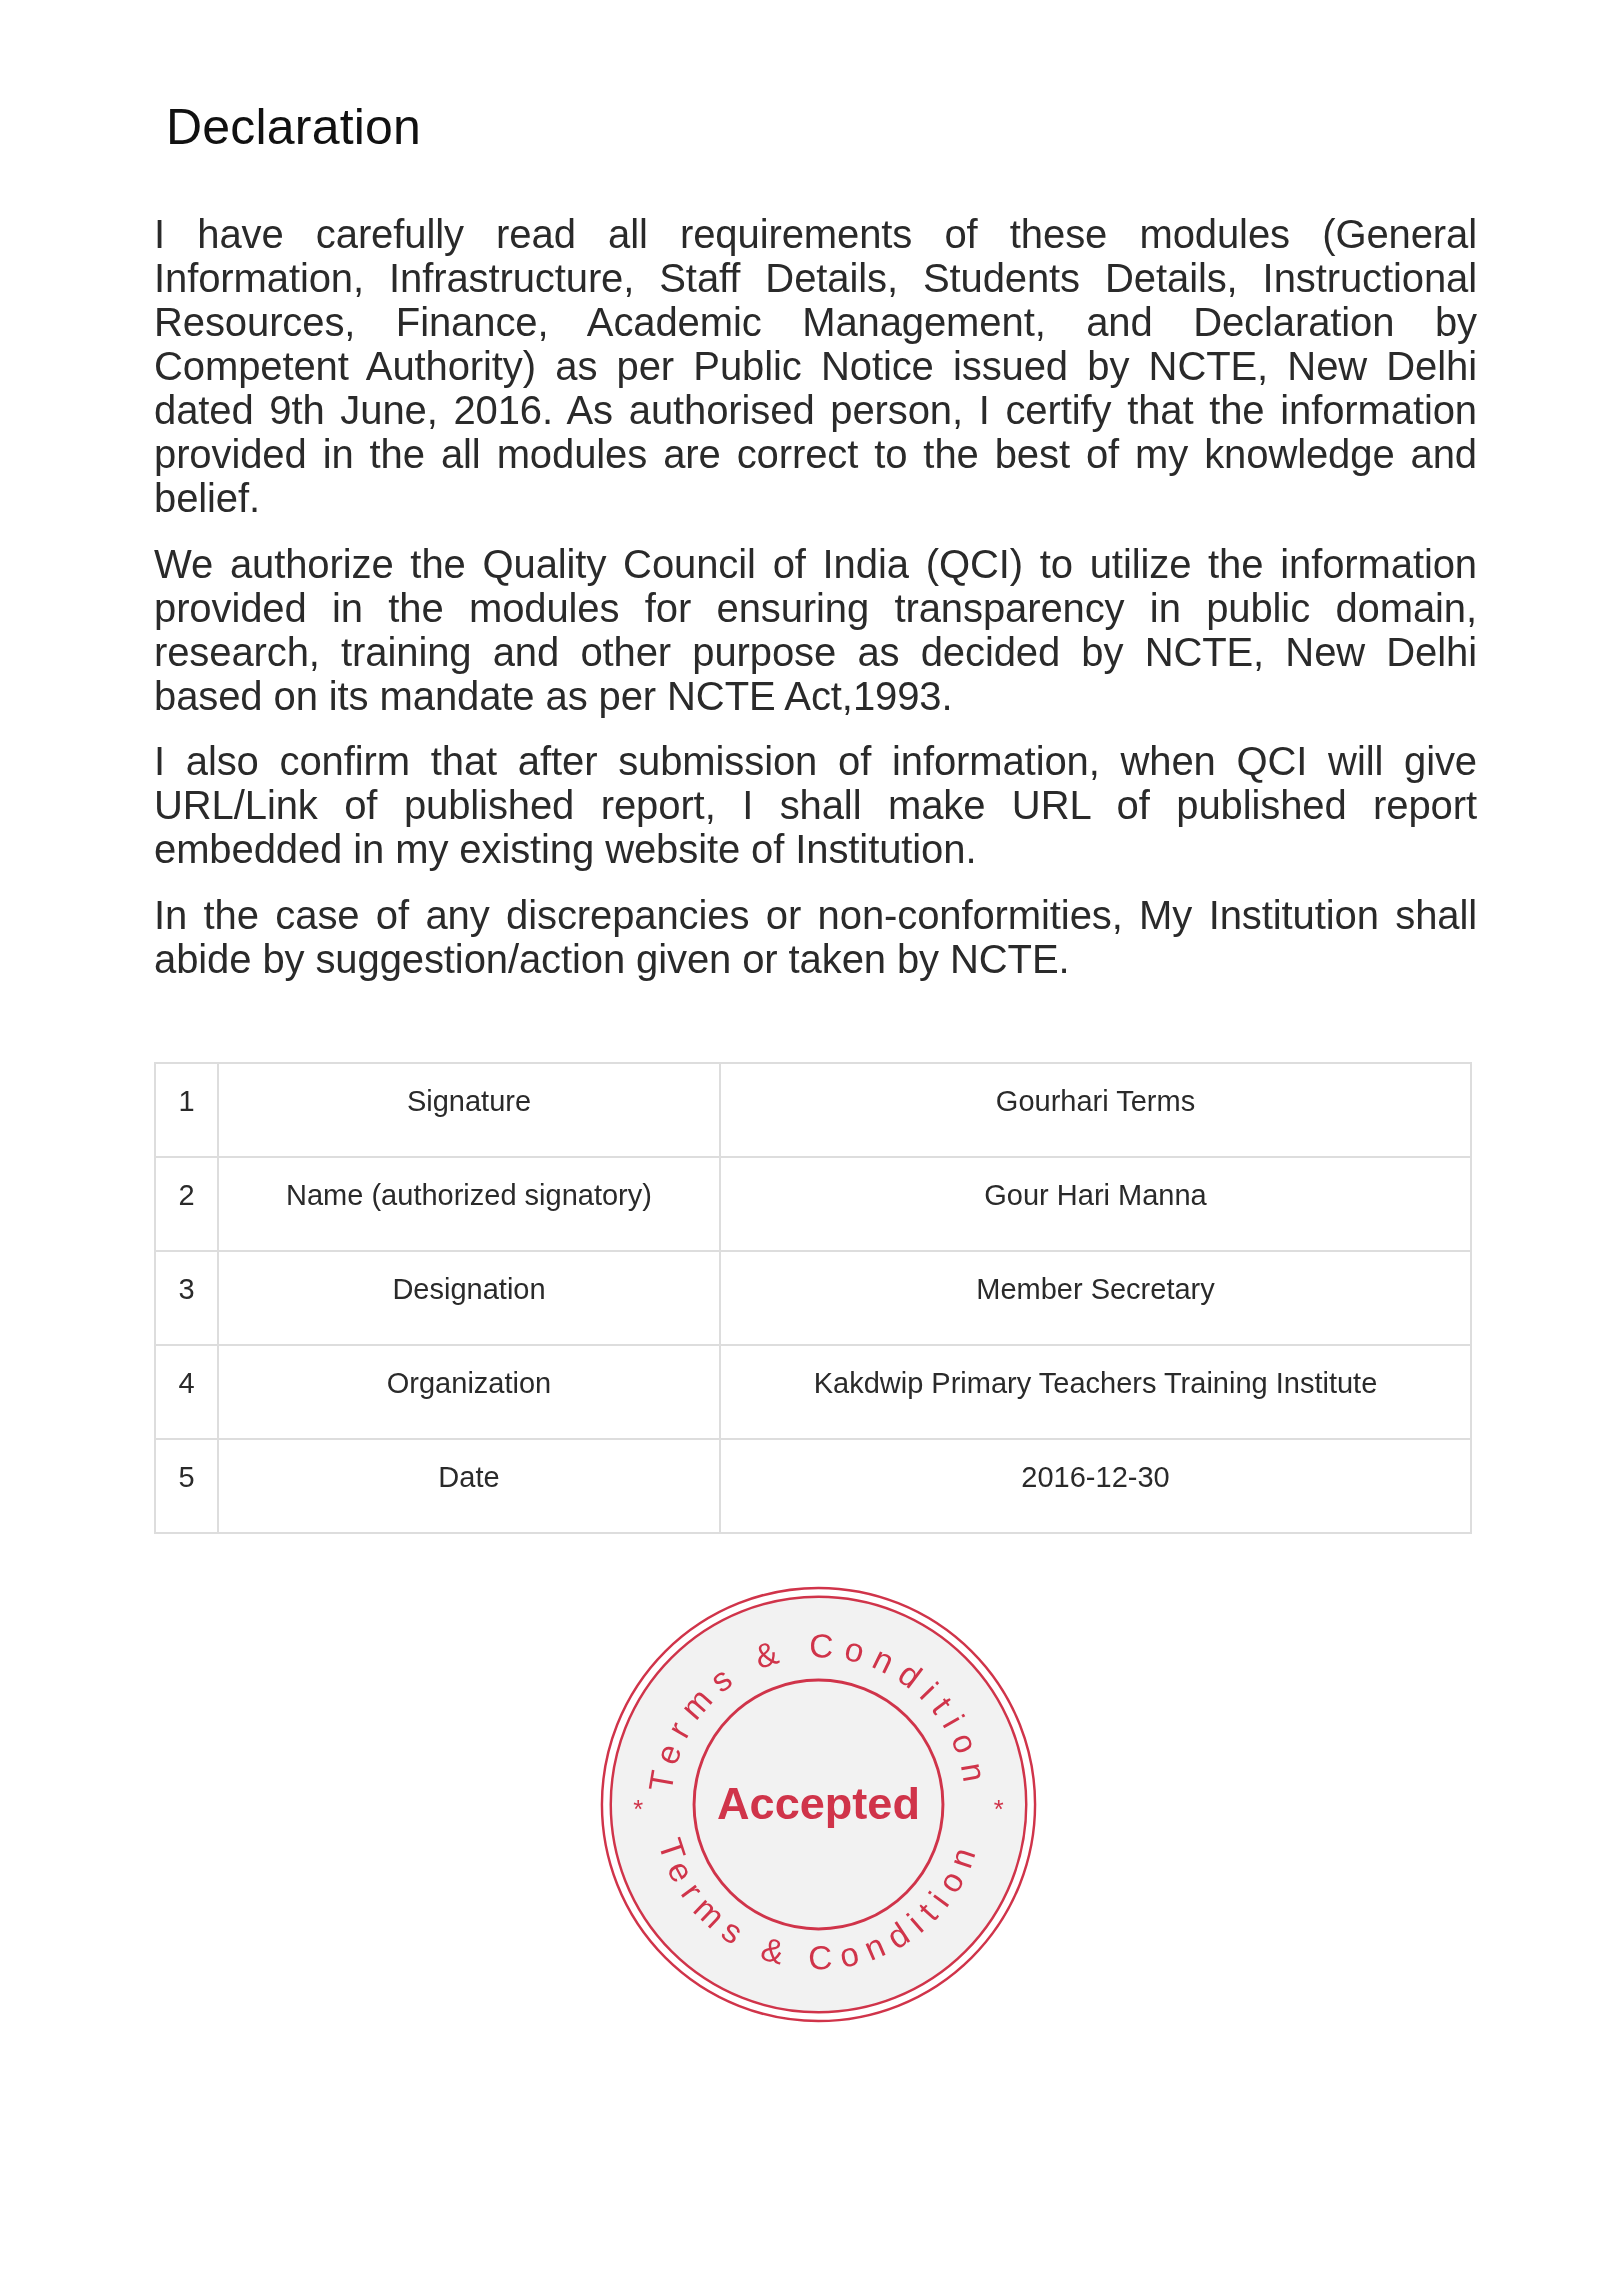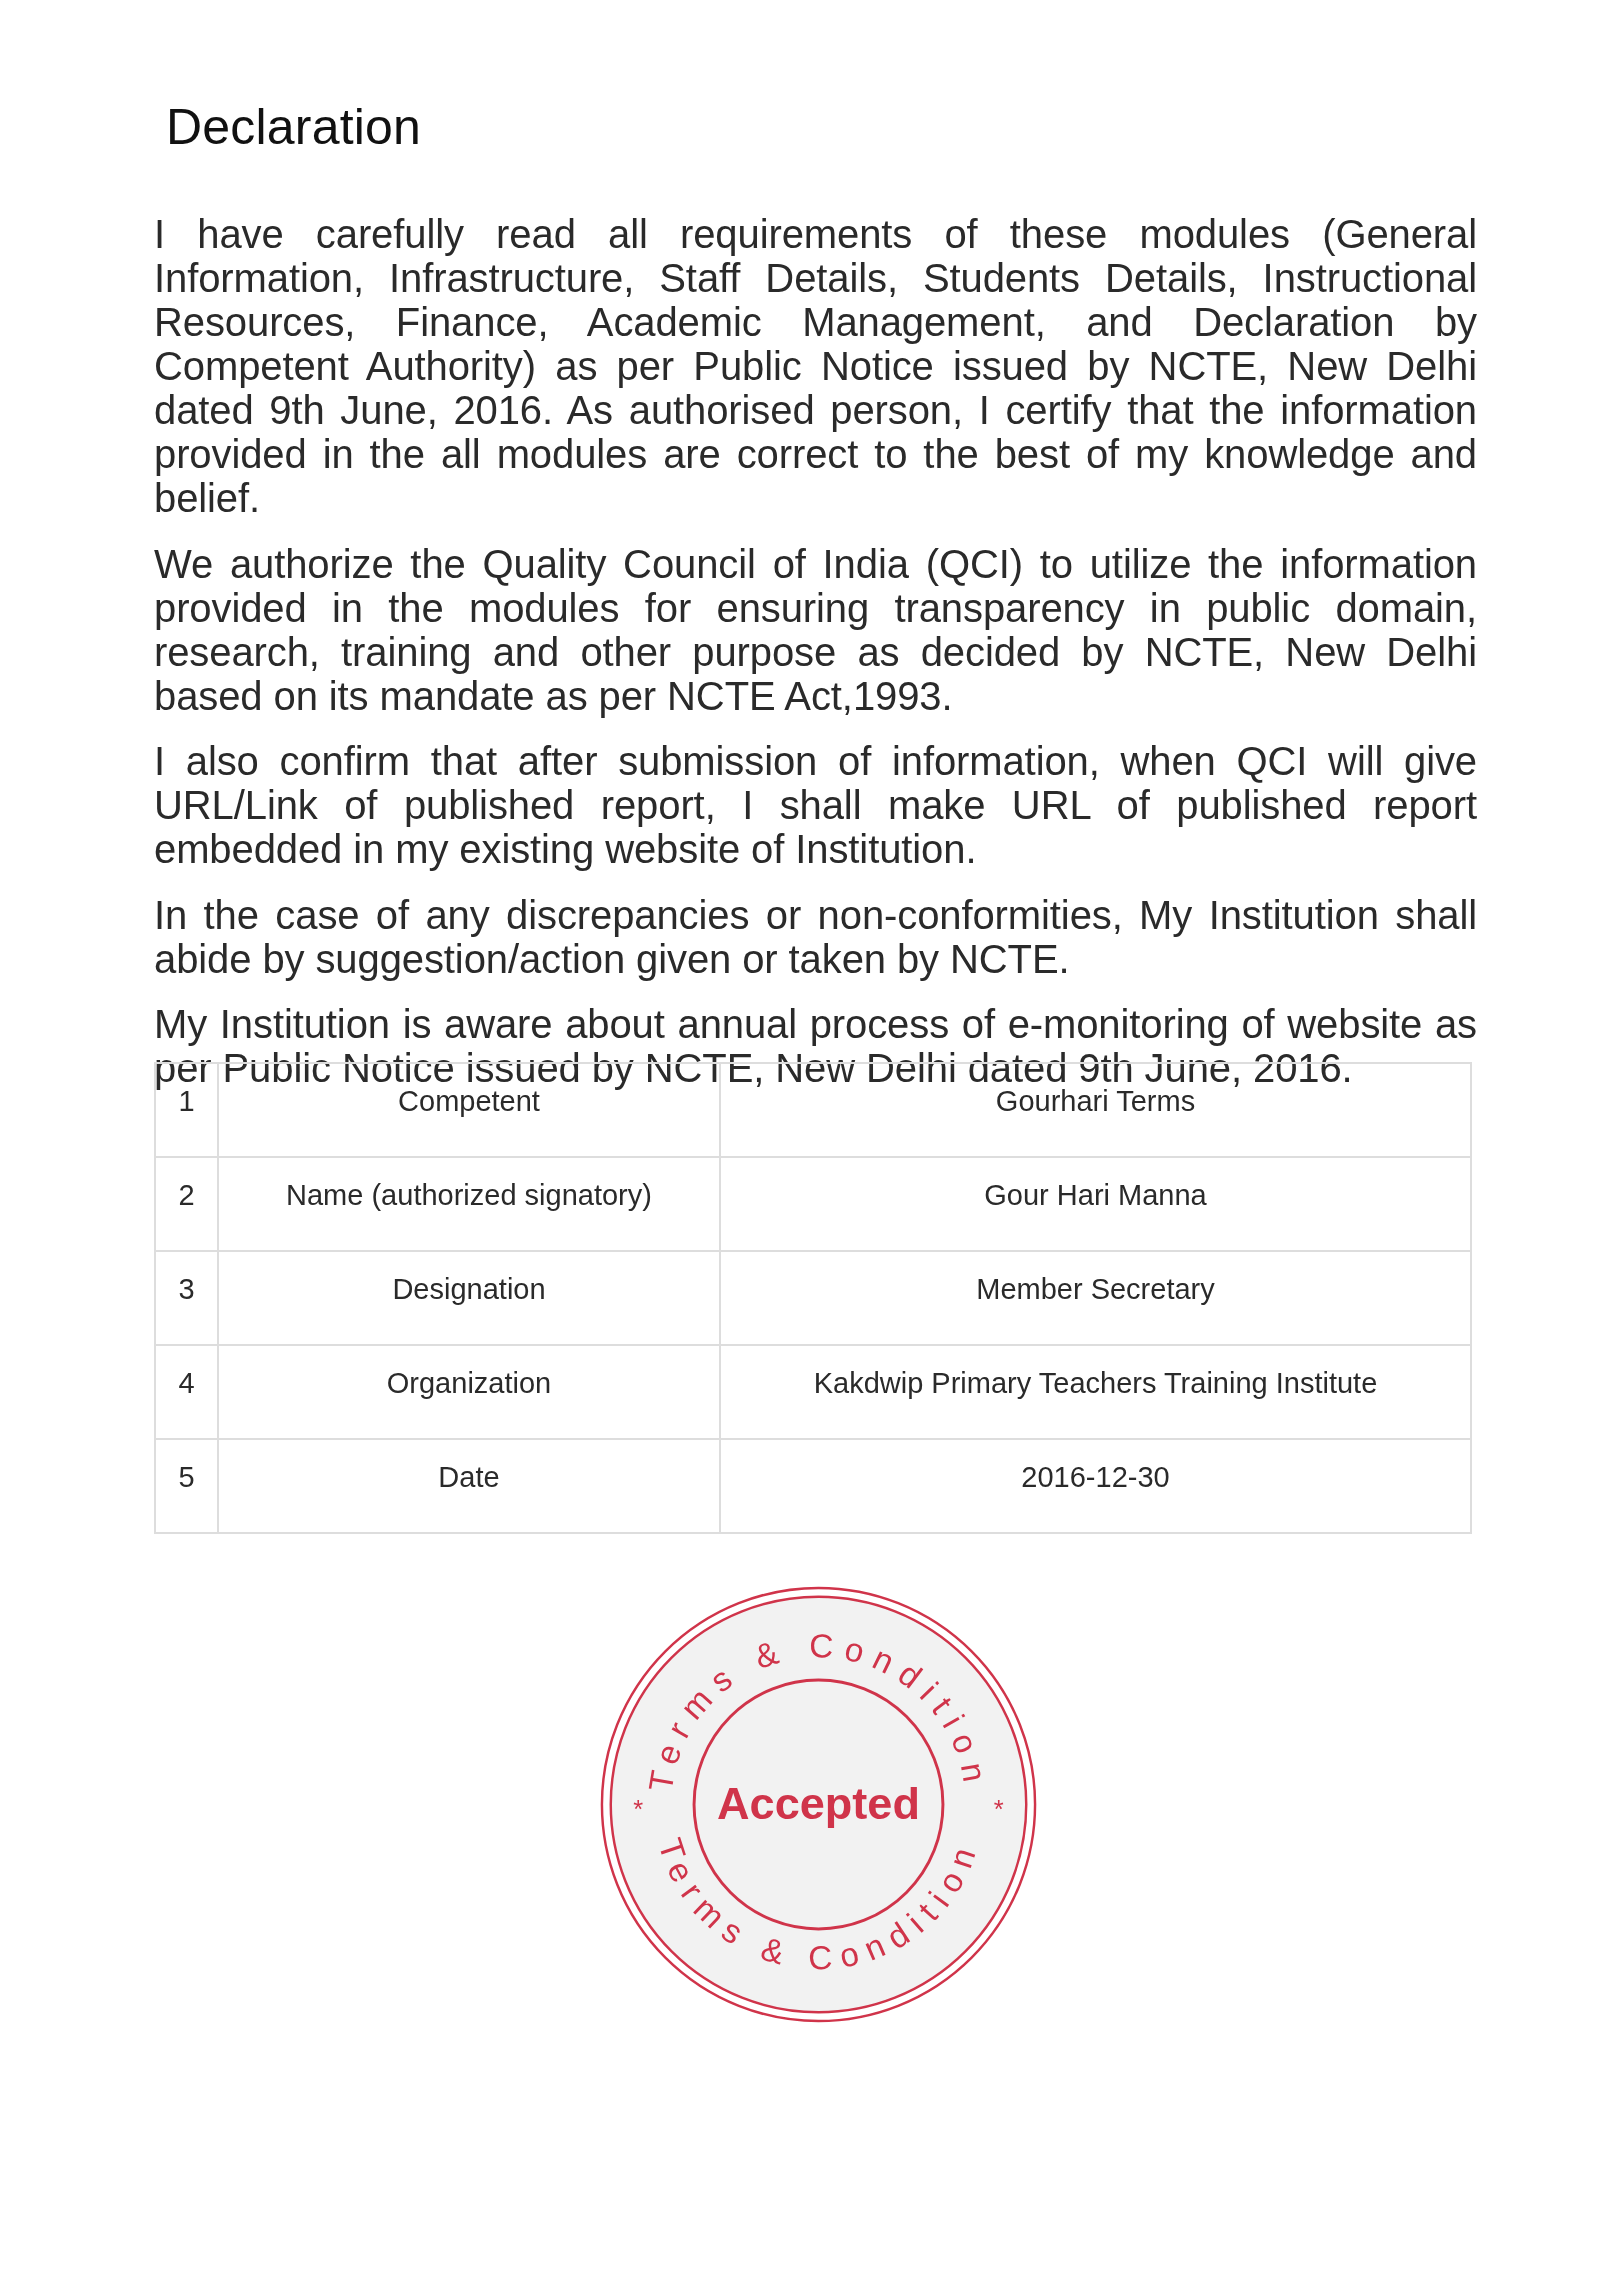--- a/index.html
+++ b/index.html
@@ -42,31 +42,30 @@
 <body>
 
 <div class="page">
   <h1 class="title">Declaration</h1>
 
   <div class="body-text">
     <p class="para">I have carefully read all requirements of these modules (General Information, Infrastructure, Staff Details, Students Details, Instructional Resources, Finance, Academic Management, and Declaration by Competent Authority) as per Public Notice issued by NCTE, New Delhi dated 9th June, 2016. As authorised person, I certify that the information provided in the all modules are correct to the best of my knowledge and belief.</p>
     <p class="para">We authorize the Quality Council of India (QCI) to utilize the information provided in the modules for ensuring transparency in public domain, research, training and other purpose as decided by NCTE, New Delhi based on its mandate as per NCTE Act,1993.</p>
     <p class="para">I also confirm that after submission of information, when QCI will give URL/Link of published report, I shall make URL of published report embedded in my existing website of Institution.</p>
     <p class="para">In the case of any discrepancies or non-conformities, My Institution shall abide by suggestion/action given or taken by NCTE.</p>
-    <p class="para">My Institution is aware about annual process of e-monitoring of website as per Public Notice issued by NCTE, New Delhi dated 9th June, 2016.</p>
   </div>
 
   <table class="decl-table">
     <tbody>
       <tr>
         <td class="num">
             <span class="cell">1</span>
           </td>
         <td class="label">
-            <span class="cell">Competent</span>
+            <span class="cell">Signature</span>
           </td>
         <td>
             <span class="cell">Gourhari Terms</span>
           </td>
       </tr>
       <tr>
         <td class="num">
             <span class="cell">2</span>
           </td>
         <td class="label">

